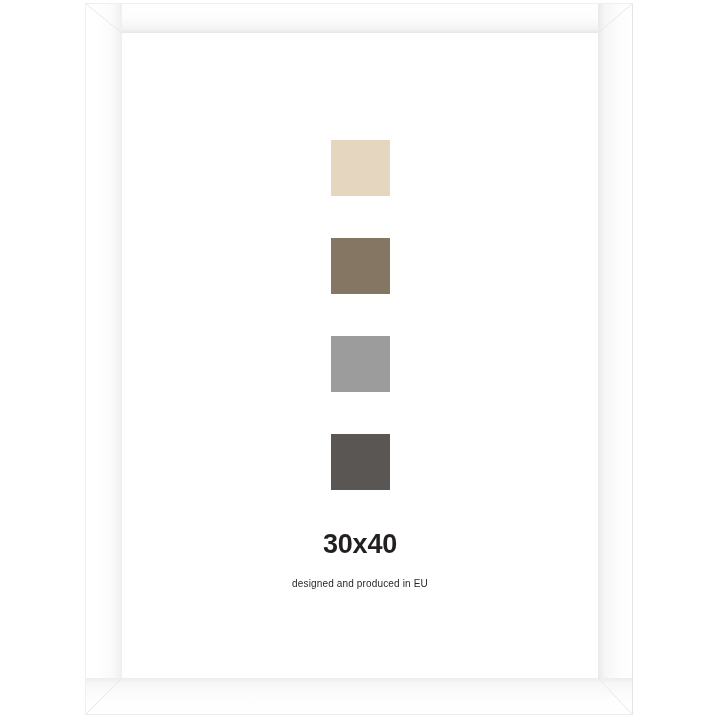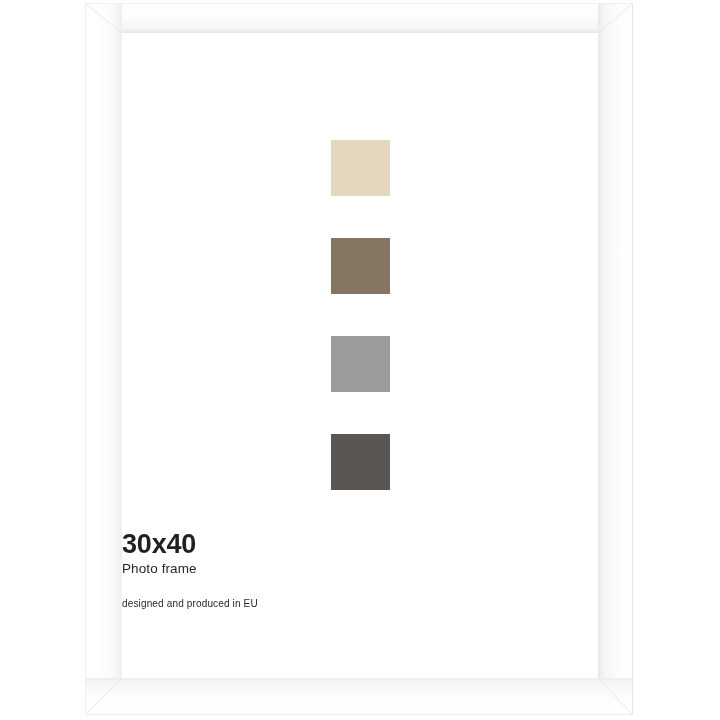--- a/index.html
+++ b/index.html
@@ -130,21 +130,21 @@
     width: 59px;
     height: 56px;
   }
 
   
   #caption {
     position: absolute;
     left: 0;
     right: 0;
     top: 497px;
-    text-align: left;
+    text-align: center;
     color: #231f20;
   }
 
   #size-label {
     font-size: 27px;
     font-weight: bold;
     letter-spacing: -0.2px;
     line-height: 1.05;
     color: #231f20;
   }
@@ -209,21 +209,20 @@
 
         <div id="swatches">
           <div class="swatch" style="background-color: rgb(229, 214, 192);"></div>
           <div class="swatch" style="background-color: rgb(133, 118, 100);"></div>
           <div class="swatch" style="background-color: rgb(156, 156, 156);"></div>
           <div class="swatch" style="background-color: rgb(90, 86, 84);"></div>
         </div>
 
         <div id="caption">
           <div id="size-label">30x40</div>
-          <div id="product-label">Photo frame</div>
           <div id="origin-label">designed and produced in EU</div>
         </div>
 
       </div>
     </div>
 
   </div>
 </div>
 
 </body></html>

